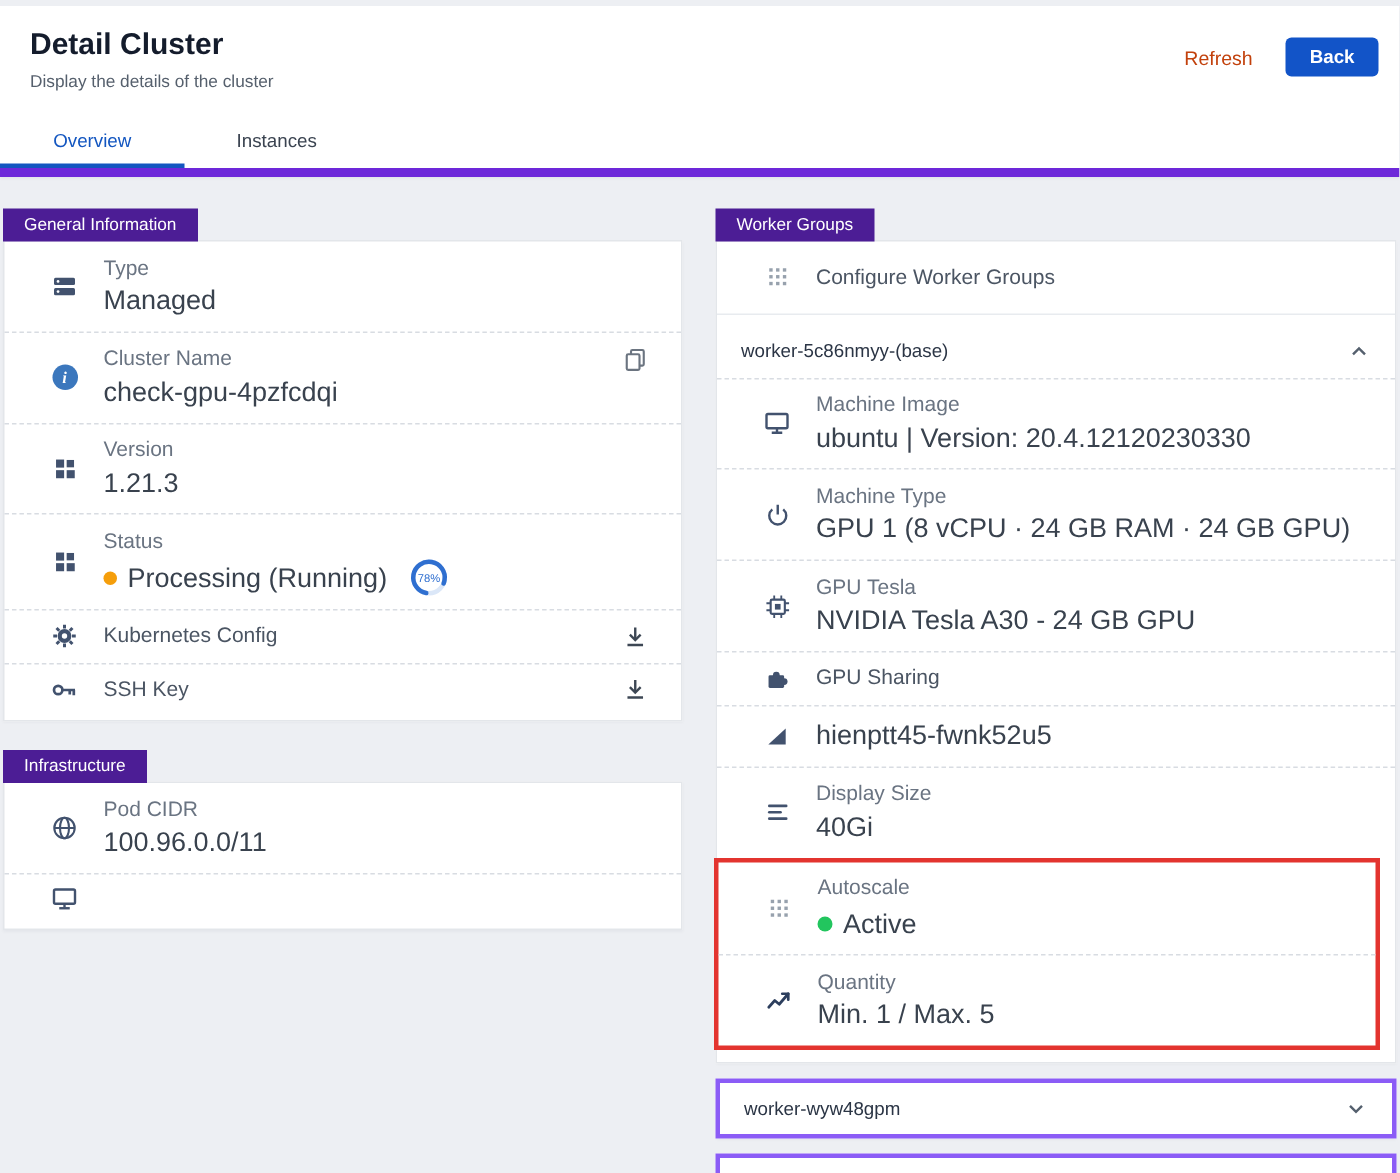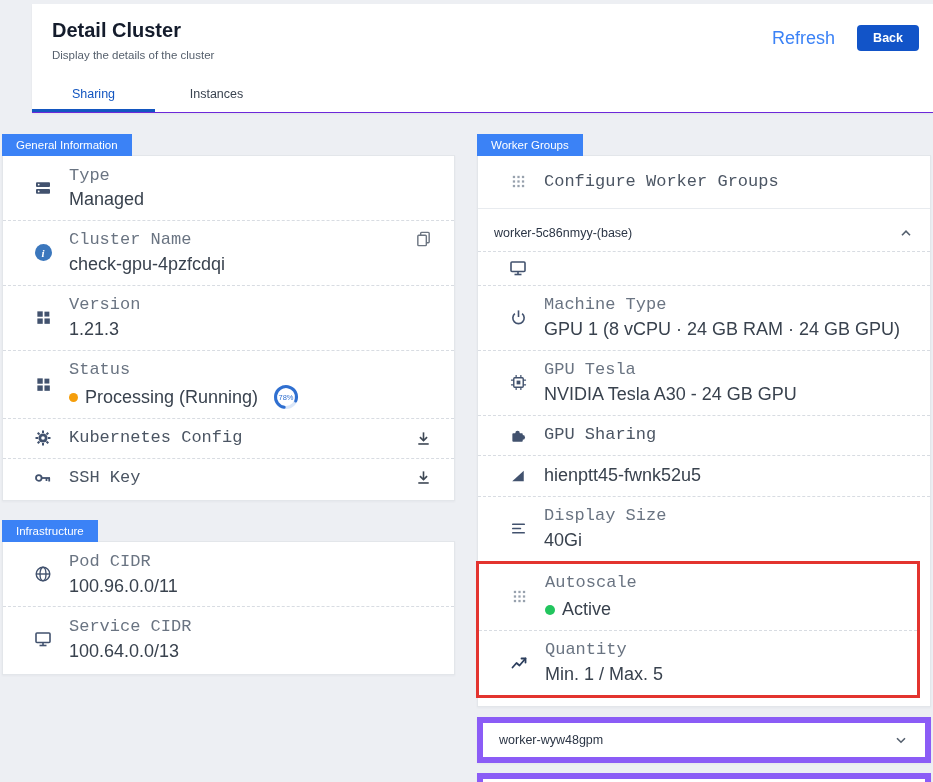--- a/index.html
+++ b/index.html
@@ -6,58 +6,57 @@
   html,body { margin:0; padding:0; }
   body {
     width: 933px; height: 782px; overflow: hidden;
     background: #edeff3;
     font-family: "Liberation Sans", sans-serif;
     color: #39424e;
   }
   
   .header-card {
     background: #fff; margin-top: 4px;
-    border-bottom: 1px solid #6d28d9;
+    border-bottom: 6px solid #6d28d9;
     box-shadow: 0 1px 2px rgba(16,24,40,.05);
-    margin-left: 32px;
   }
   .header-top { display:flex; justify-content:space-between; padding: 15px 14px 4px 20px; }
   .page-title { font-size: 20px; font-weight: 700; color: #141c2c; margin: 0 0 7px; }
   .page-subtitle { font-size: 11.5px; color: #56606d; }
   .header-actions { display:flex; align-items:center; gap: 16px; align-self:flex-start; margin-top: 6px; }
-  .refresh-link { color:#3b82f6; font-size:18px; cursor:pointer; background:none; border:none; font-family:inherit; }
+  .refresh-link { color:#c2410c; font-size:13px; cursor:pointer; background:none; border:none; font-family:inherit; }
   .back-btn { background:#1254c8; color:#fff; border:none; font-family:inherit; font-size:12.5px; font-weight:600; padding: 6px 16px; border-radius:4px; cursor:pointer; }
   .tabs { display:flex; margin-top: 12px; }
   .tab { width: 123px; text-align:center; padding: 10px 0 8px; font-size:12.5px; color:#3a4350; border-bottom:3px solid transparent; cursor:pointer; }
   .tab.active { color:#1356c0; border-bottom-color:#1356c0; }
 
   
   .main { display:flex; gap: 22px; padding: 20px 2px 0; align-items:flex-start; }
   .col-left { width: 453px; flex:none; }
   .col-right { flex:1; min-width:0; }
 
   
   .card {
     position:relative; background:#fff; border:1px solid #e3e6ea;
     box-shadow: 0 1px 2px rgba(16,24,40,.04);
     margin-top: 22px; padding-bottom: 3px;
   }
   .card.stacked { margin-top: 40px; }
   .ribbon {
     position:absolute; top:-22px; left:-1px; height:22px;
-    background:#3b82f6; color:#fff; font-size:11.5px;
+    background:#4c1d95; color:#fff; font-size:11.5px;
     padding: 5px 14px 0; white-space:nowrap;
   }
 
   
   .row { display:flex; align-items:center; padding: 7.5px 14px; }
   .row + .row { border-top: 1px dashed #d8dce2; }
   .row-icon { width: 52px; flex:none; display:flex; justify-content:center; align-items:center; }
   .row-text { flex:1; min-width:0; }
-  .row-label { display:block; font-size:17px; color:#6a7482; line-height:1.4;font-family:Liberation Mono, monospace; }
+  .row-label { display:block; font-size:14px; color:#6a7482; line-height:1.4; }
   .row-value { display:block; font-size:18px; color:#39424e; line-height:1.4; }
   .row-action { flex:none; margin-left:auto; padding-right: 8px; cursor:pointer; display:flex; align-items:center; }
   .row-action.top { align-self:flex-start; margin-top:2px; }
   .single .row-label { color:#4b5563; }
   .status-line { display:flex; align-items:center; gap:7px; margin-top:2px; }
   .dot { width:9px; height:9px; border-radius:50%; flex:none; }
   .dot.orange { background:#f59e0b; }
   .dot.green { background:#22c55e; width:10px; height:10px; }
   .ring { margin-left: 8px; flex:none; }
 
@@ -74,21 +73,21 @@
   .group-header {
     display:flex; align-items:center; justify-content:space-between;
     padding: 12px 16px 10px; margin-top: 4px; cursor:pointer;
   }
   .group-name { font-size:12.5px; color:#2b3545; }
   .group-header + .row { border-top: 1px dashed #d8dce2; }
   .highlight-box { border: 3px solid #e3342f; margin: 0 10px 5px -2px; }
   .highlight-box .row + .row { border-top: 1px dashed #d8dce2; }
 
   .worker-bar {
-    background:#fff; border:6px solid #8b5cf6; box-shadow: 0 1px 2px rgba(16,24,40,.04);
+    background:#fff; border:3px solid #8b5cf6; box-shadow: 0 1px 2px rgba(16,24,40,.04);
     display:flex; align-items:center; justify-content:space-between;
     padding: 9px 16px; margin-top: 10px; cursor:pointer;
   }
   .worker-bar:first-of-type { margin-top: 13px; }
   .worker-bar .group-name { color:#2b3545; }
 
   svg { display:block; }
 </style>
 </head>
 <body>
@@ -98,21 +97,21 @@
     <div>
       <h1 class="page-title">Detail Cluster</h1>
       <div class="page-subtitle">Display the details of the cluster</div>
     </div>
     <div class="header-actions">
       <button class="refresh-link">Refresh</button>
       <button class="back-btn">Back</button>
     </div>
   </div>
   <div class="tabs">
-    <div class="tab active">Sharing</div>
+    <div class="tab active">Overview</div>
     <div class="tab">Instances</div>
   </div>
 </div>
 
 <div class="main">
 
   <div class="col-left">
 
     <div class="card">
       <div class="ribbon">General Information</div>
@@ -255,24 +254,20 @@
       </div>
 
       <div class="row">
         <span class="row-icon">
           <svg width="18" height="18" viewBox="0 0 18 18" fill="none" stroke="#42526e" stroke-width="1.6">
             <rect x="2" y="3" width="14" height="9.5" rx="1"></rect>
             <line x1="9" y1="12.5" x2="9" y2="15"></line>
             <line x1="5.5" y1="15.5" x2="12.5" y2="15.5"></line>
           </svg>
         </span>
-        <span class="row-text">
-          <span class="row-label">Service CIDR</span>
-          <span class="row-value">100.64.0.0/13</span>
-        </span>
       </div>
     </div>
   </div>
 
   <div class="col-right">
     <div class="card">
       <div class="ribbon">Worker Groups</div>
 
       <div class="configure-row">
         <span class="row-icon">
@@ -300,20 +295,24 @@
         </span>
       </div>
 
       <div class="row">
         <span class="row-icon">
           <svg width="18" height="18" viewBox="0 0 18 18" fill="none" stroke="#42526e" stroke-width="1.6">
             <rect x="2" y="3" width="14" height="9.5" rx="1"></rect>
             <line x1="9" y1="12.5" x2="9" y2="15"></line>
             <line x1="5.5" y1="15.5" x2="12.5" y2="15.5"></line>
           </svg>
+        </span>
+        <span class="row-text">
+          <span class="row-label">Machine Image</span>
+          <span class="row-value">ubuntu | Version: 20.4.12120230330</span>
         </span>
       </div>
 
       <div class="row">
         <span class="row-icon">
           <svg width="17" height="17" viewBox="0 0 18 18" fill="none" stroke="#42526e" stroke-width="1.7">
             <path d="M 5.14 4.9 A 6 6 0 1 0 12.86 4.9"></path>
             <line x1="9" y1="1.5" x2="9" y2="8.5"></line>
           </svg>
         </span>

